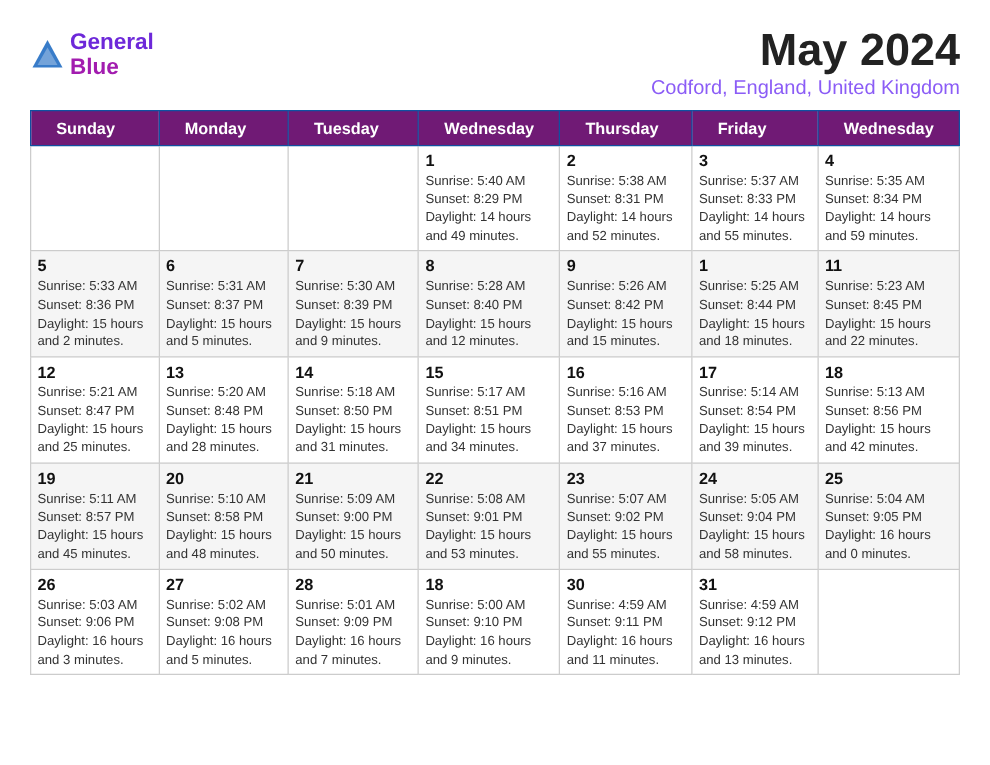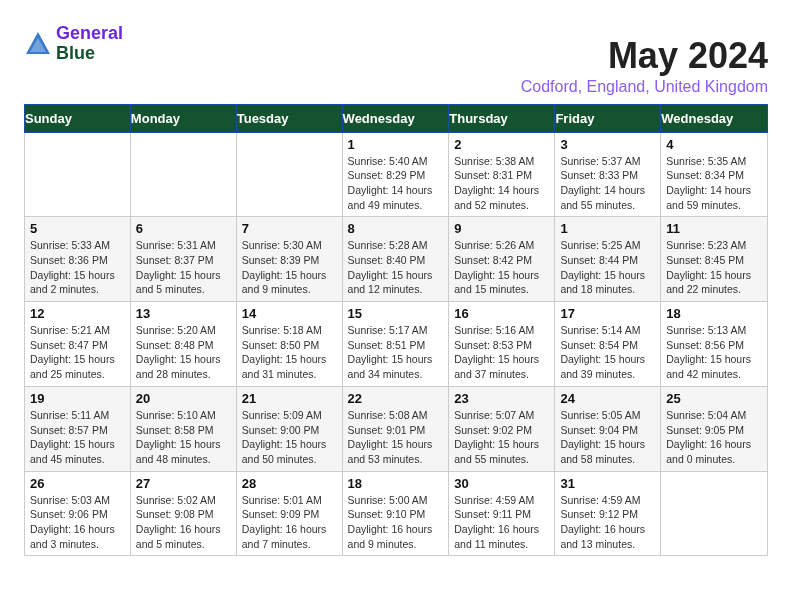--- a/index.html
+++ b/index.html
@@ -20,50 +20,49 @@
       display: flex;
       align-items: center;
       margin-top: 4px;
     }
     .logo-text {
       font-size: 18px;
       font-weight: bold;
       line-height: 1.1;
     }
     .logo-general { color: #6d28d9; }
-    .logo-blue { color: #14532d; }
+    .logo-blue { color: #a21caf; }
     .logo-icon {
       width: 28px;
       height: 28px;
       margin-right: 4px;
     }
     .title-block {
       text-align: right;
-      margin-top: 16px;
     }
     .month-title {
       font-size: 36px;
       font-weight: bold;
       color: #222;
       line-height: 1.1;
     }
     .location {
       font-size: 16px;
       color: #8b5cf6;
       margin-top: 2px;
     }
     .calendar {
       width: 100%;
       border-collapse: collapse;
       font-size: 11px;
     }
     .calendar thead th {
-      background-color: #14532d;
+      background-color: #701a75;
       color: #fff;
-      padding: 6px 0;
+      padding: 6px 20px;
       text-align: left;
       font-size: 13px;
       font-weight: bold;
       border: 1px solid #1050a0;
     }
     .calendar tbody td {
       border: 1px solid #ccc;
       vertical-align: top;
       padding: 4px 5px;
       width: 108px;

